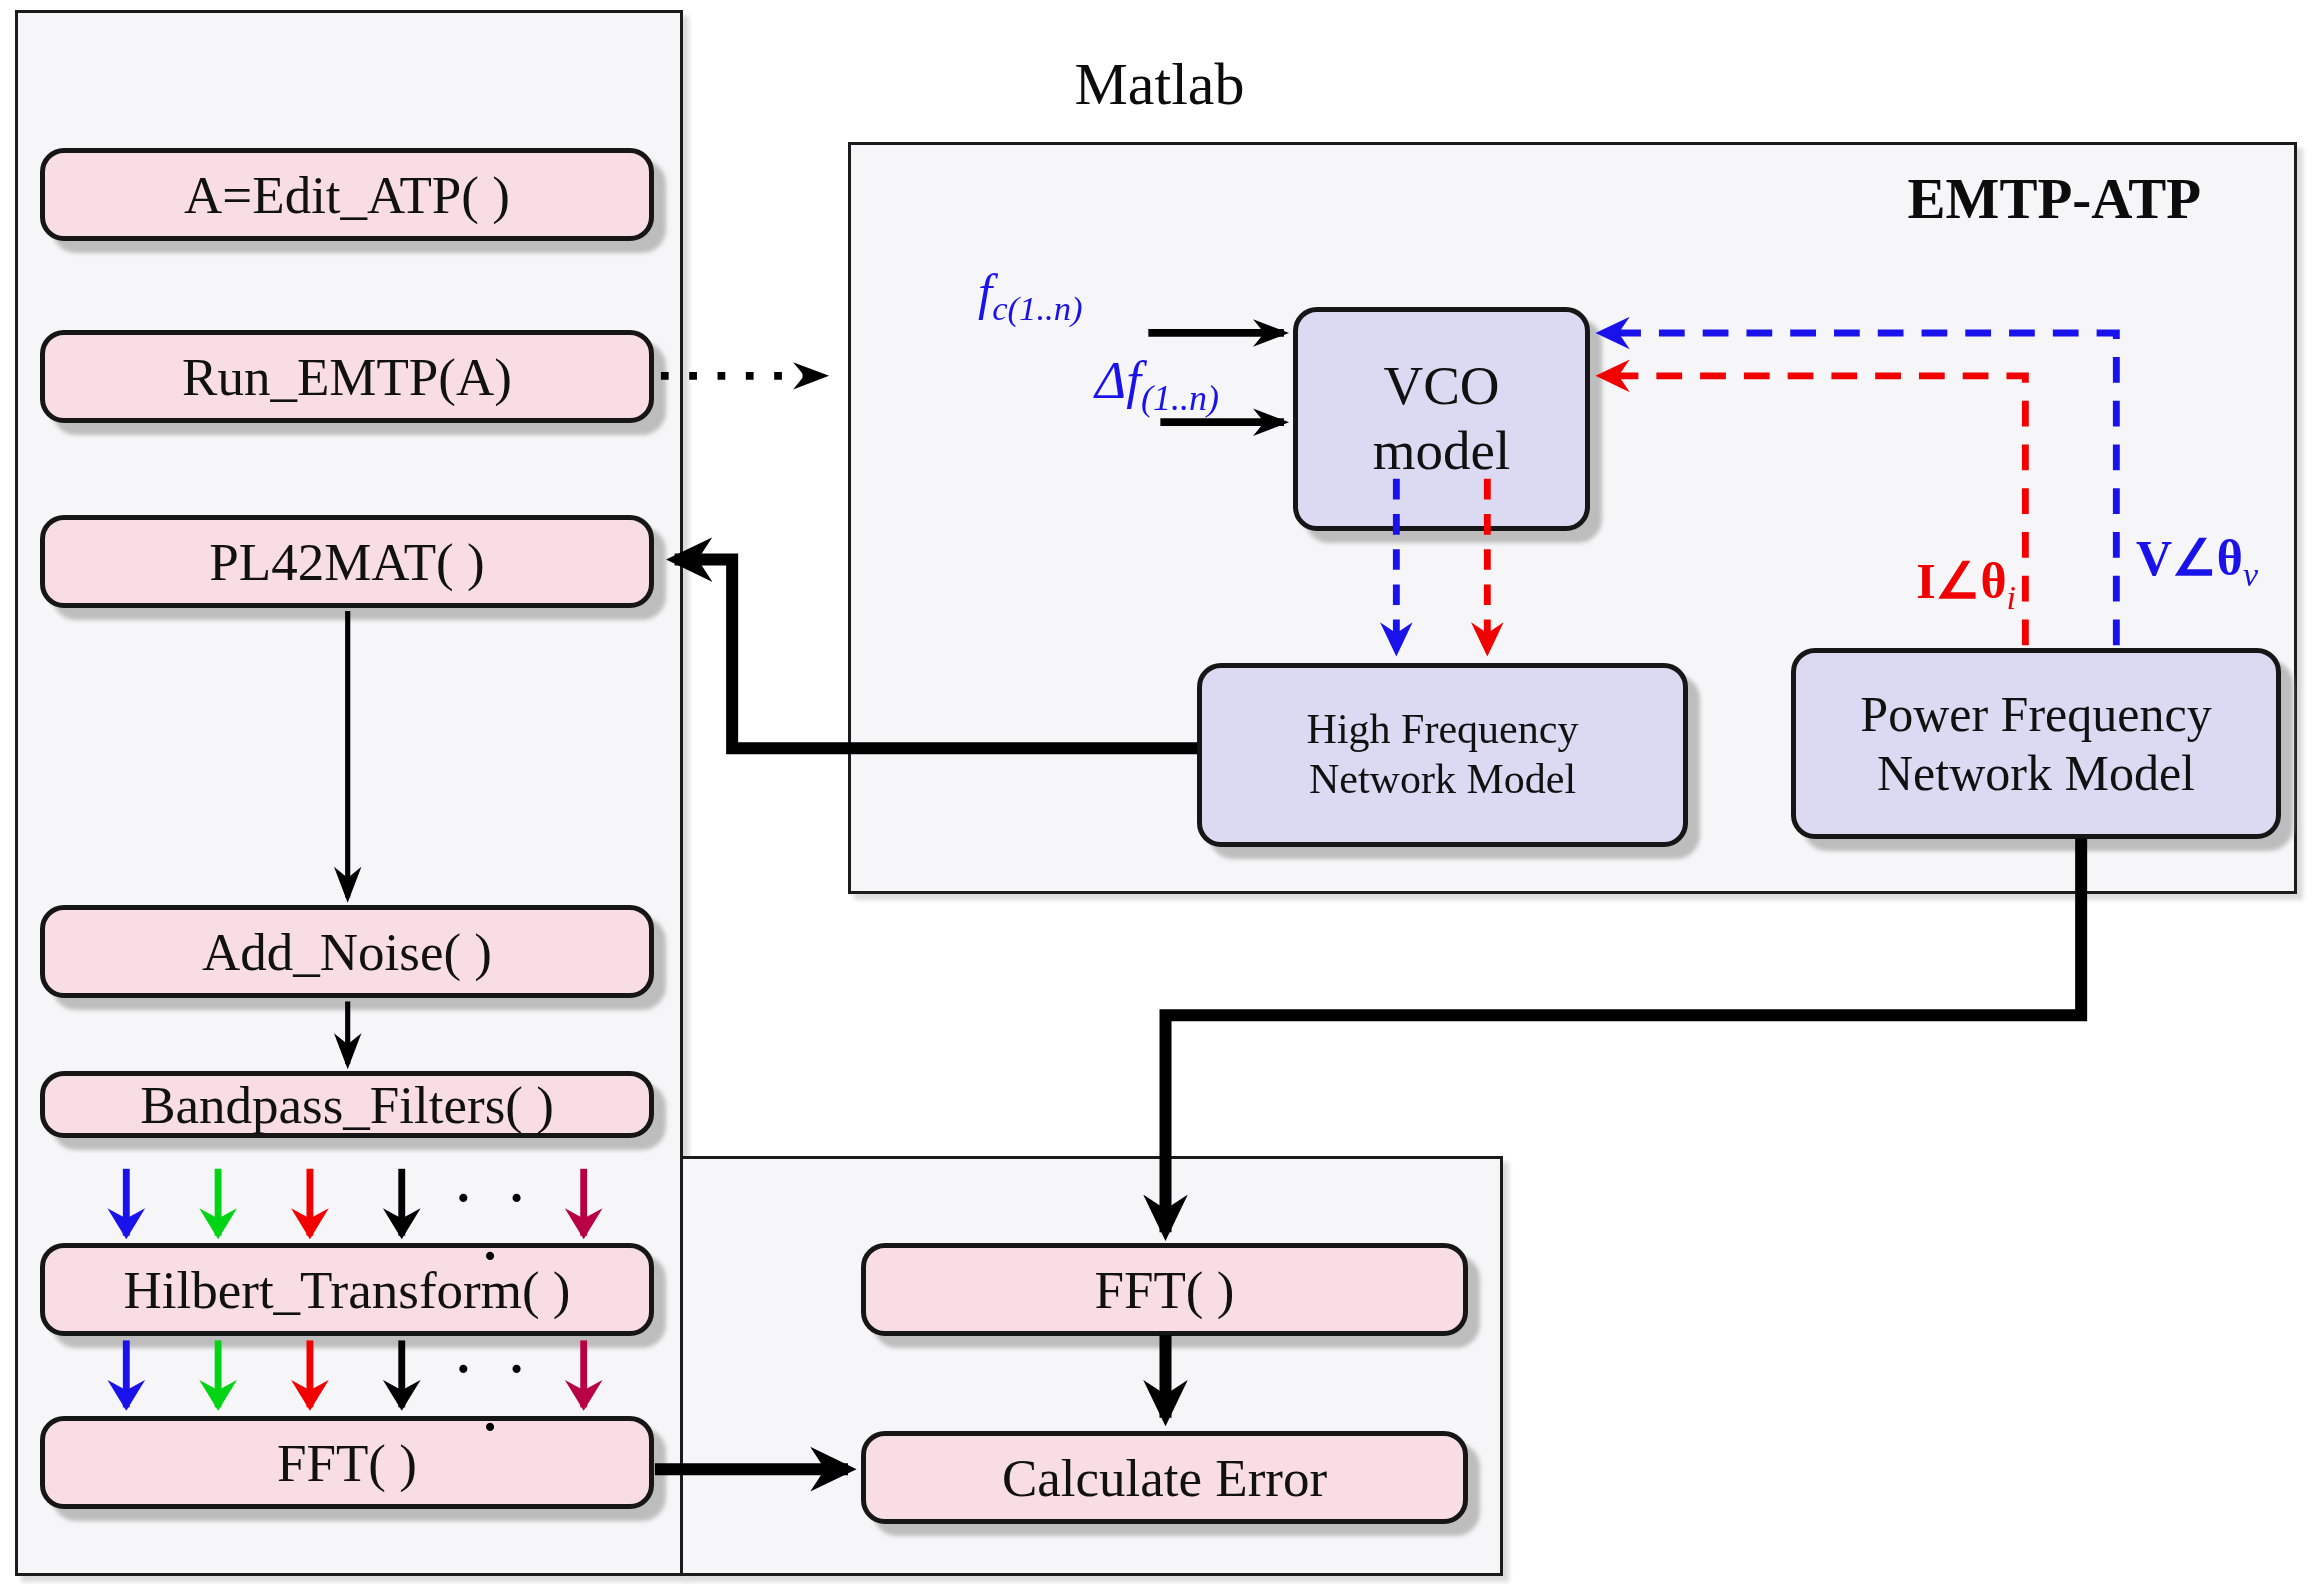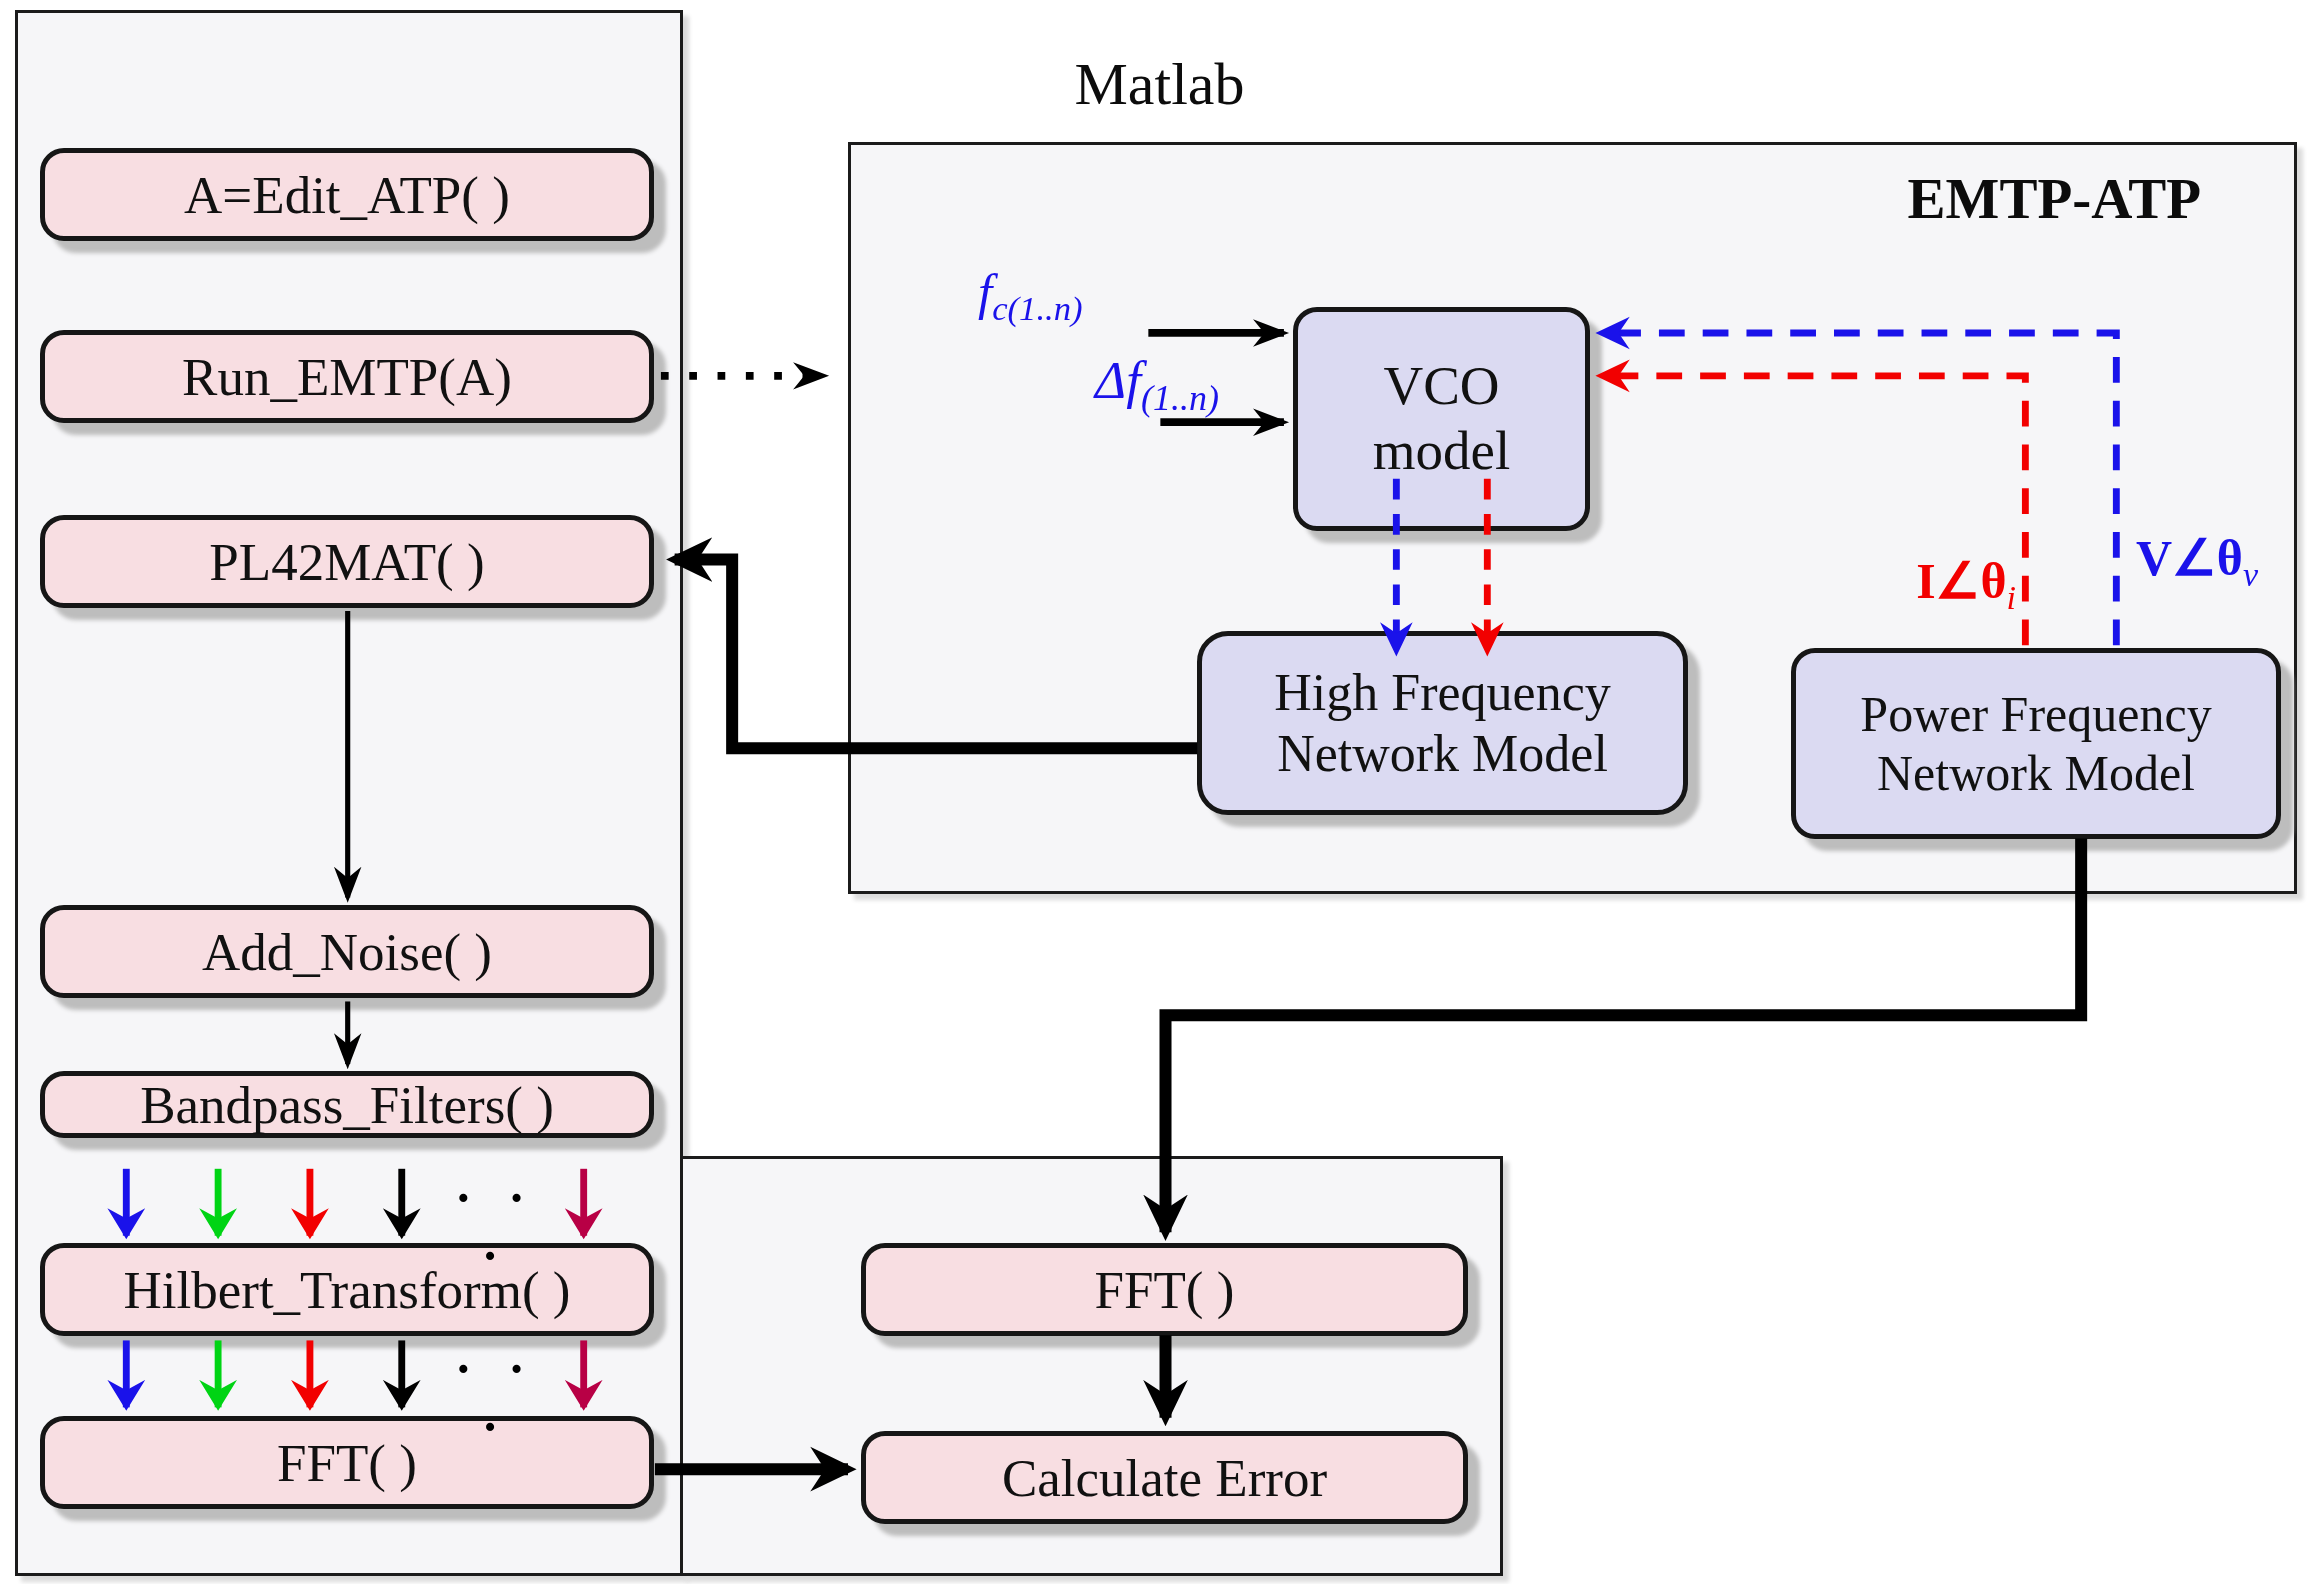--- a/index.html
+++ b/index.html
@@ -29,21 +29,21 @@
   .pink{background:#f8dee2;}
   .lav{background:#dbdaf2;}
   .b-edit    {left:40px;top:148px;width:614px;height:93px;}
   .b-run     {left:40px;top:330px;width:614px;height:93px;font-family:Liberation Serif, serif;}
   .b-pl42    {left:40px;top:515px;width:614px;height:93px;}
   .b-noise   {left:40px;top:905px;width:614px;height:93px;}
   .b-bandpass{left:40px;top:1071px;width:614px;height:67px;}
   .b-hilbert {left:40px;top:1243px;width:614px;height:93px;}
   .b-fft     {left:40px;top:1416px;width:614px;height:93px;}
   .b-vco     {left:1293px;top:279px;width:297px;height:224px;font-size:55px;margin-top:28px;}
-  .b-high    {left:1197px;top:631px;width:491px;height:184px;font-size:52px;border-radius:31px;}
+  .b-high    {left:1197px;top:663px;width:491px;height:184px;font-size:42px;}
   .b-power   {left:1791px;top:648px;width:490px;height:191px;font-size:50px;}
   .b-fft2    {left:861px;top:1243px;width:607px;height:93px;}
   .b-calc    {left:861px;top:1431px;width:607px;height:93px;}
   .twolines{flex-direction:column;line-height:1.18;}
   
   .sig{position:absolute;z-index:6;font-style:italic;white-space:nowrap;}
   .sig sub{font-size:68%;font-style:italic;}
   .l-fc {left:978px;top:263px;width:240px;text-align:left;font-size:51px;}
   .l-df {left:940px;top:350px;width:279px;text-align:right;font-size:53px;}
   .l-it {left:1879px;top:552px;width:137px;text-align:right;font-size:50px;font-style:normal;}

